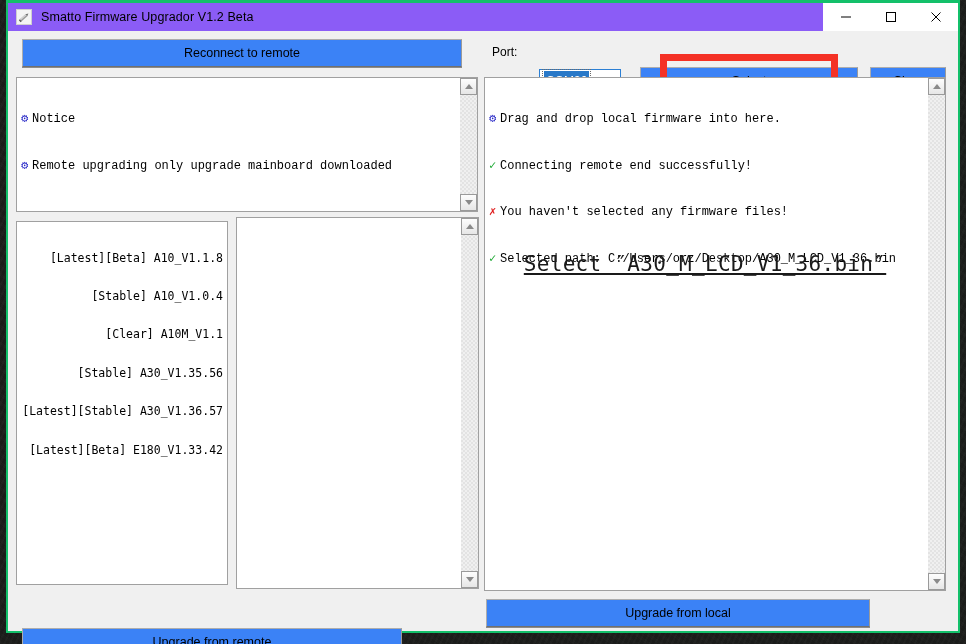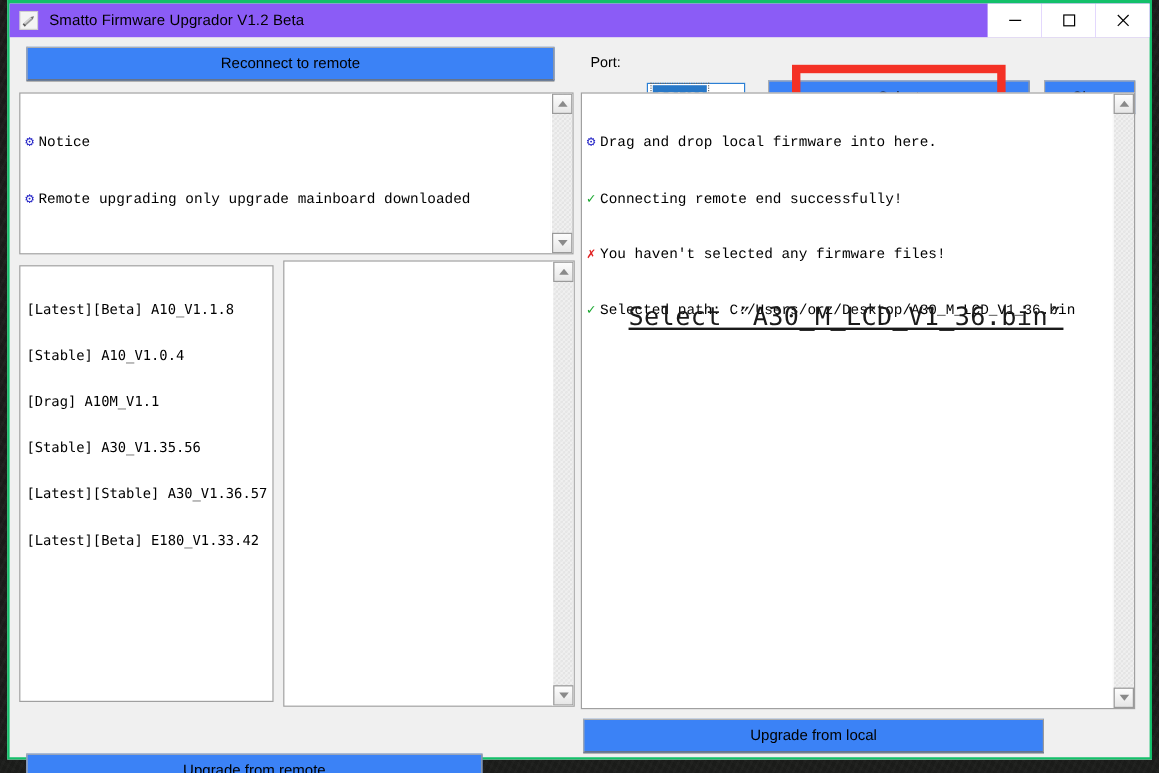--- a/index.html
+++ b/index.html
@@ -166,21 +166,21 @@
 
   
   .panel {
     position: absolute;
     background: #ffffff;
     border: 1px solid #a0a0a0;
     box-sizing: border-box;
     overflow: hidden;
   }
   #panel-notice  { left: 8px;  top: 74px;  width: 462px; height: 135px; }
-  #panel-list    { left: 8px;  top: 218px; width: 212px; height: 364px; }
+  #panel-list    { left: 8px;  top: 218px; width: 212px; height: 364px; text-align: right; }
   #panel-mid     { left: 228px;top: 214px; width: 243px; height: 372px; }
   #panel-right   { left: 476px;top: 74px;  width: 462px; height: 514px; padding-left: 31px; }
 
   .panel-text {
     position: absolute;
     left: 4px;
     top: 3px;
     right: 20px;
     font-family: Liberation Mono, monospace;
     font-size: 12px;
@@ -344,21 +344,21 @@
       <div class="sb-btn sb-down">
           <i class="arrow-down"></i>
         </div>
     </div>
   </div>
 
   <div class="panel" id="panel-list">
     <div class="list-text">
       <span class="ln">[Latest][Beta] A10_V1.1.8</span>
       <span class="ln">[Stable] A10_V1.0.4</span>
-      <span class="ln">[Drag] A10M_V1.1</span>
+      <span class="ln">[Clear] A10M_V1.1</span>
       <span class="ln">[Stable] A30_V1.35.56</span>
       <span class="ln">[Latest][Stable] A30_V1.36.57</span>
       <span class="ln">[Latest][Beta] E180_V1.33.42</span>
     </div>
   </div>
 
   <div class="panel" id="panel-mid">
     <div class="panel-text"></div>
     <div class="sb">
       <div class="sb-btn sb-up">

